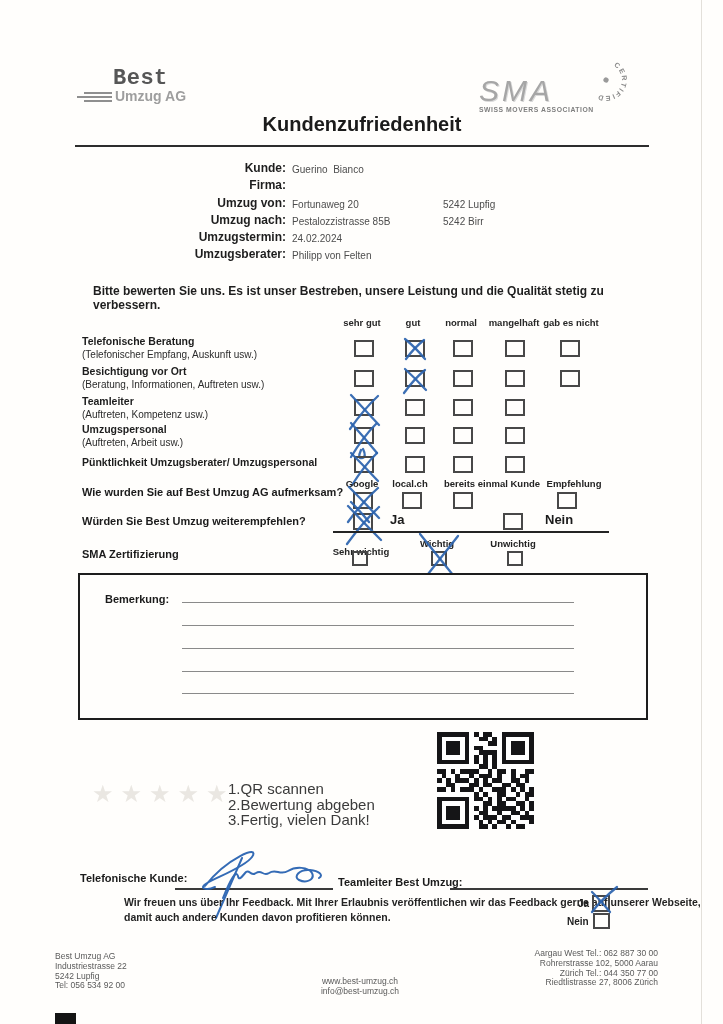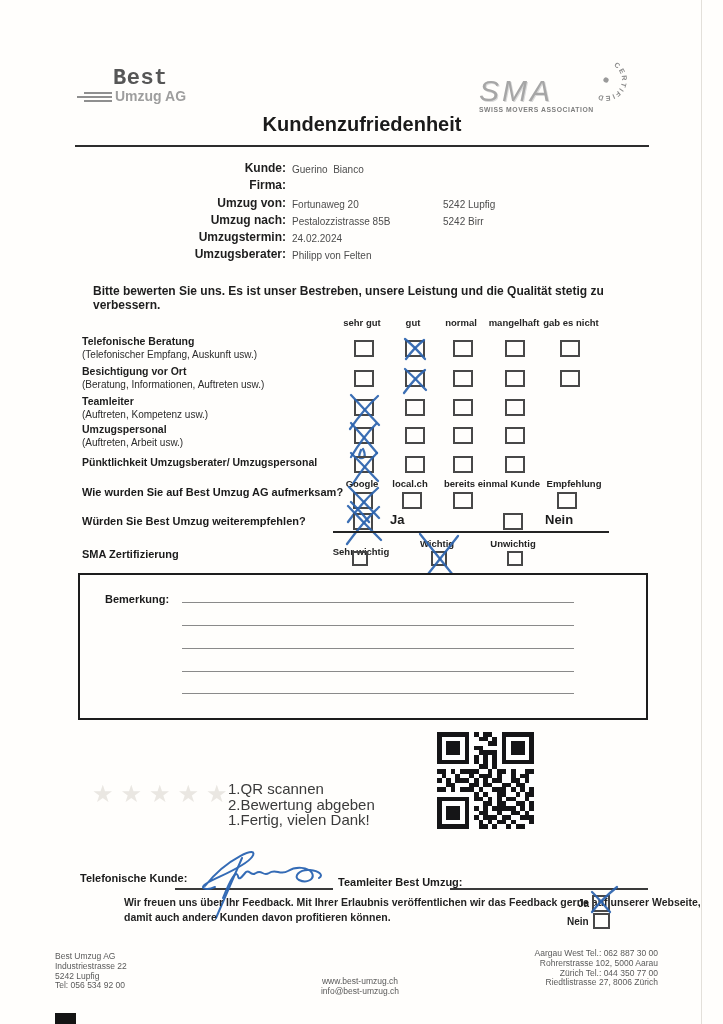--- a/index.html
+++ b/index.html
@@ -224,21 +224,21 @@
     <div class="remline" style="top:96px"></div>
     <div class="remline" style="top:118px"></div>
   </div>
 
   <div class="stars">
     <span>★</span><span>★</span><span>★</span><span>★</span><span>★</span>
   </div>
   <div class="steps">
     <div>1.QR scannen</div>
     <div>2.Bewertung abgeben</div>
-    <div>1.Fertig, vielen Dank!</div>
+    <div>3.Fertig, vielen Dank!</div>
   </div>
   <div id="qr">
       <span class="m1"></span>
       <span class="m1"></span>
       <span class="m1"></span>
       <span class="m1"></span>
       <span class="m1"></span>
       <span class="m1"></span>
       <span class="m1"></span>
       <span class="m0"></span>

